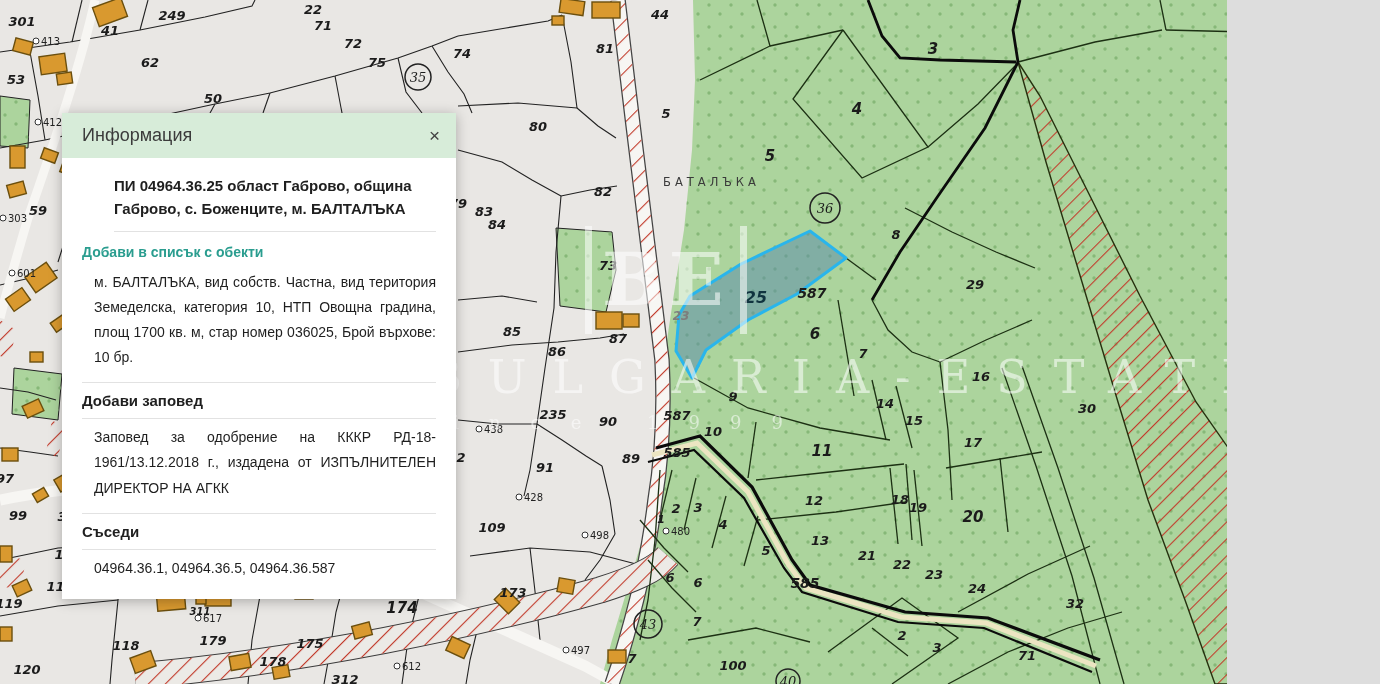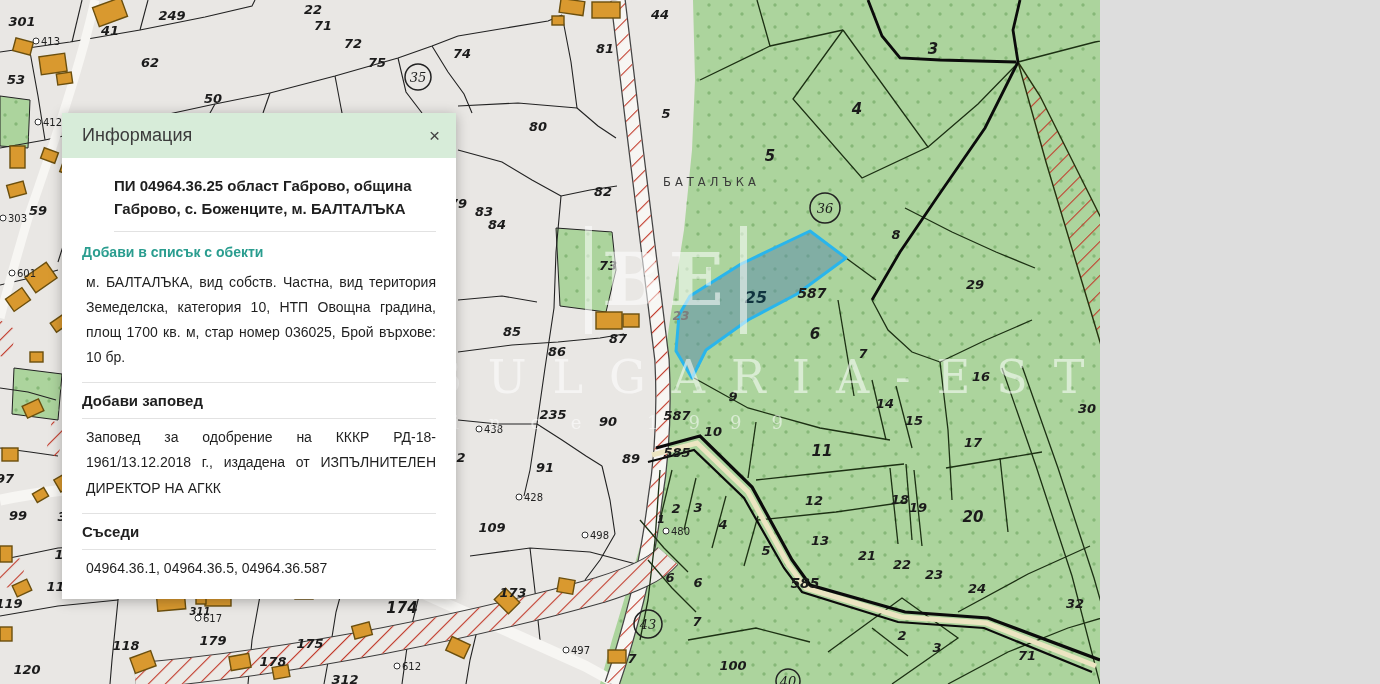--- a/index.html
+++ b/index.html
@@ -1,16 +1,16 @@
 <!DOCTYPE html>
 <html><head>
 <meta charset="utf-8">
 <style>
   html,body{margin:0;padding:0;background:#ddd;}
-  .stage{position:relative;width:1100px;height:684px;overflow:hidden;
+  .stage{position:relative;width:1227px;height:684px;overflow:hidden;
          font-family:"Liberation Sans",sans-serif;background:#be185d;}
   .stage svg{position:absolute;left:0;top:0;}
   
   .wm{position:absolute;pointer-events:none;color:rgba(255,255,255,0.55);
       font-family:"DejaVu Serif",serif;white-space:nowrap;}
   .wm-logo{left:585px;top:226px;font-size:72px;font-weight:700;
            letter-spacing:6px;border-left:7px solid rgba(255,255,255,0.55);
            border-right:7px solid rgba(255,255,255,0.55);
            padding:0 10px;line-height:108px;height:108px;}
   .wm-line1{left:428px;top:350px;font-size:46px;letter-spacing:26px;}
@@ -19,21 +19,21 @@
   .popup{position:absolute;left:62px;top:113px;width:394px;background:#fff;
          box-shadow:0 2px 12px rgba(0,0,0,0.28);font-size:14px;color:#1f1f1f;}
   .popup-header{background:#d7ecd9;height:45px;display:flex;align-items:center;
                 justify-content:space-between;padding:0 16px 0 20px;}
   .popup-title{font-size:18px;color:#3b3b3b;}
   .popup-close{font-size:19px;color:#444;cursor:pointer;line-height:1;}
   .popup-body{padding:16px 20px 18px 20px;}
   .popup-heading{font-weight:bold;font-size:15px;line-height:1.55;
                  border-bottom:1px solid #e2e2e2;padding-bottom:10px;margin-left:32px;}
   .popup-link{color:#2a9d8f;margin:12px 0 10px 0;cursor:pointer;font-size:14px;font-weight:bold;}
-  .popup-par{text-align:justify;line-height:1.8;margin:6px 0 12px 4px;}
+  .popup-par{text-align:justify;line-height:1.8;margin:6px 0 12px 12px;}
   .popup-sec{font-weight:bold;font-size:15px;border-top:1px solid #e2e2e2;
              border-bottom:1px solid #e2e2e2;padding:9px 0;margin-top:4px;}
   .popup-par:last-child{margin-bottom:0;}
 </style>
 </head>
 <body>
 
 <div class="stage">
   <svg id="map" width="1380" height="684" viewBox="0 0 1380 684">
       <defs>

